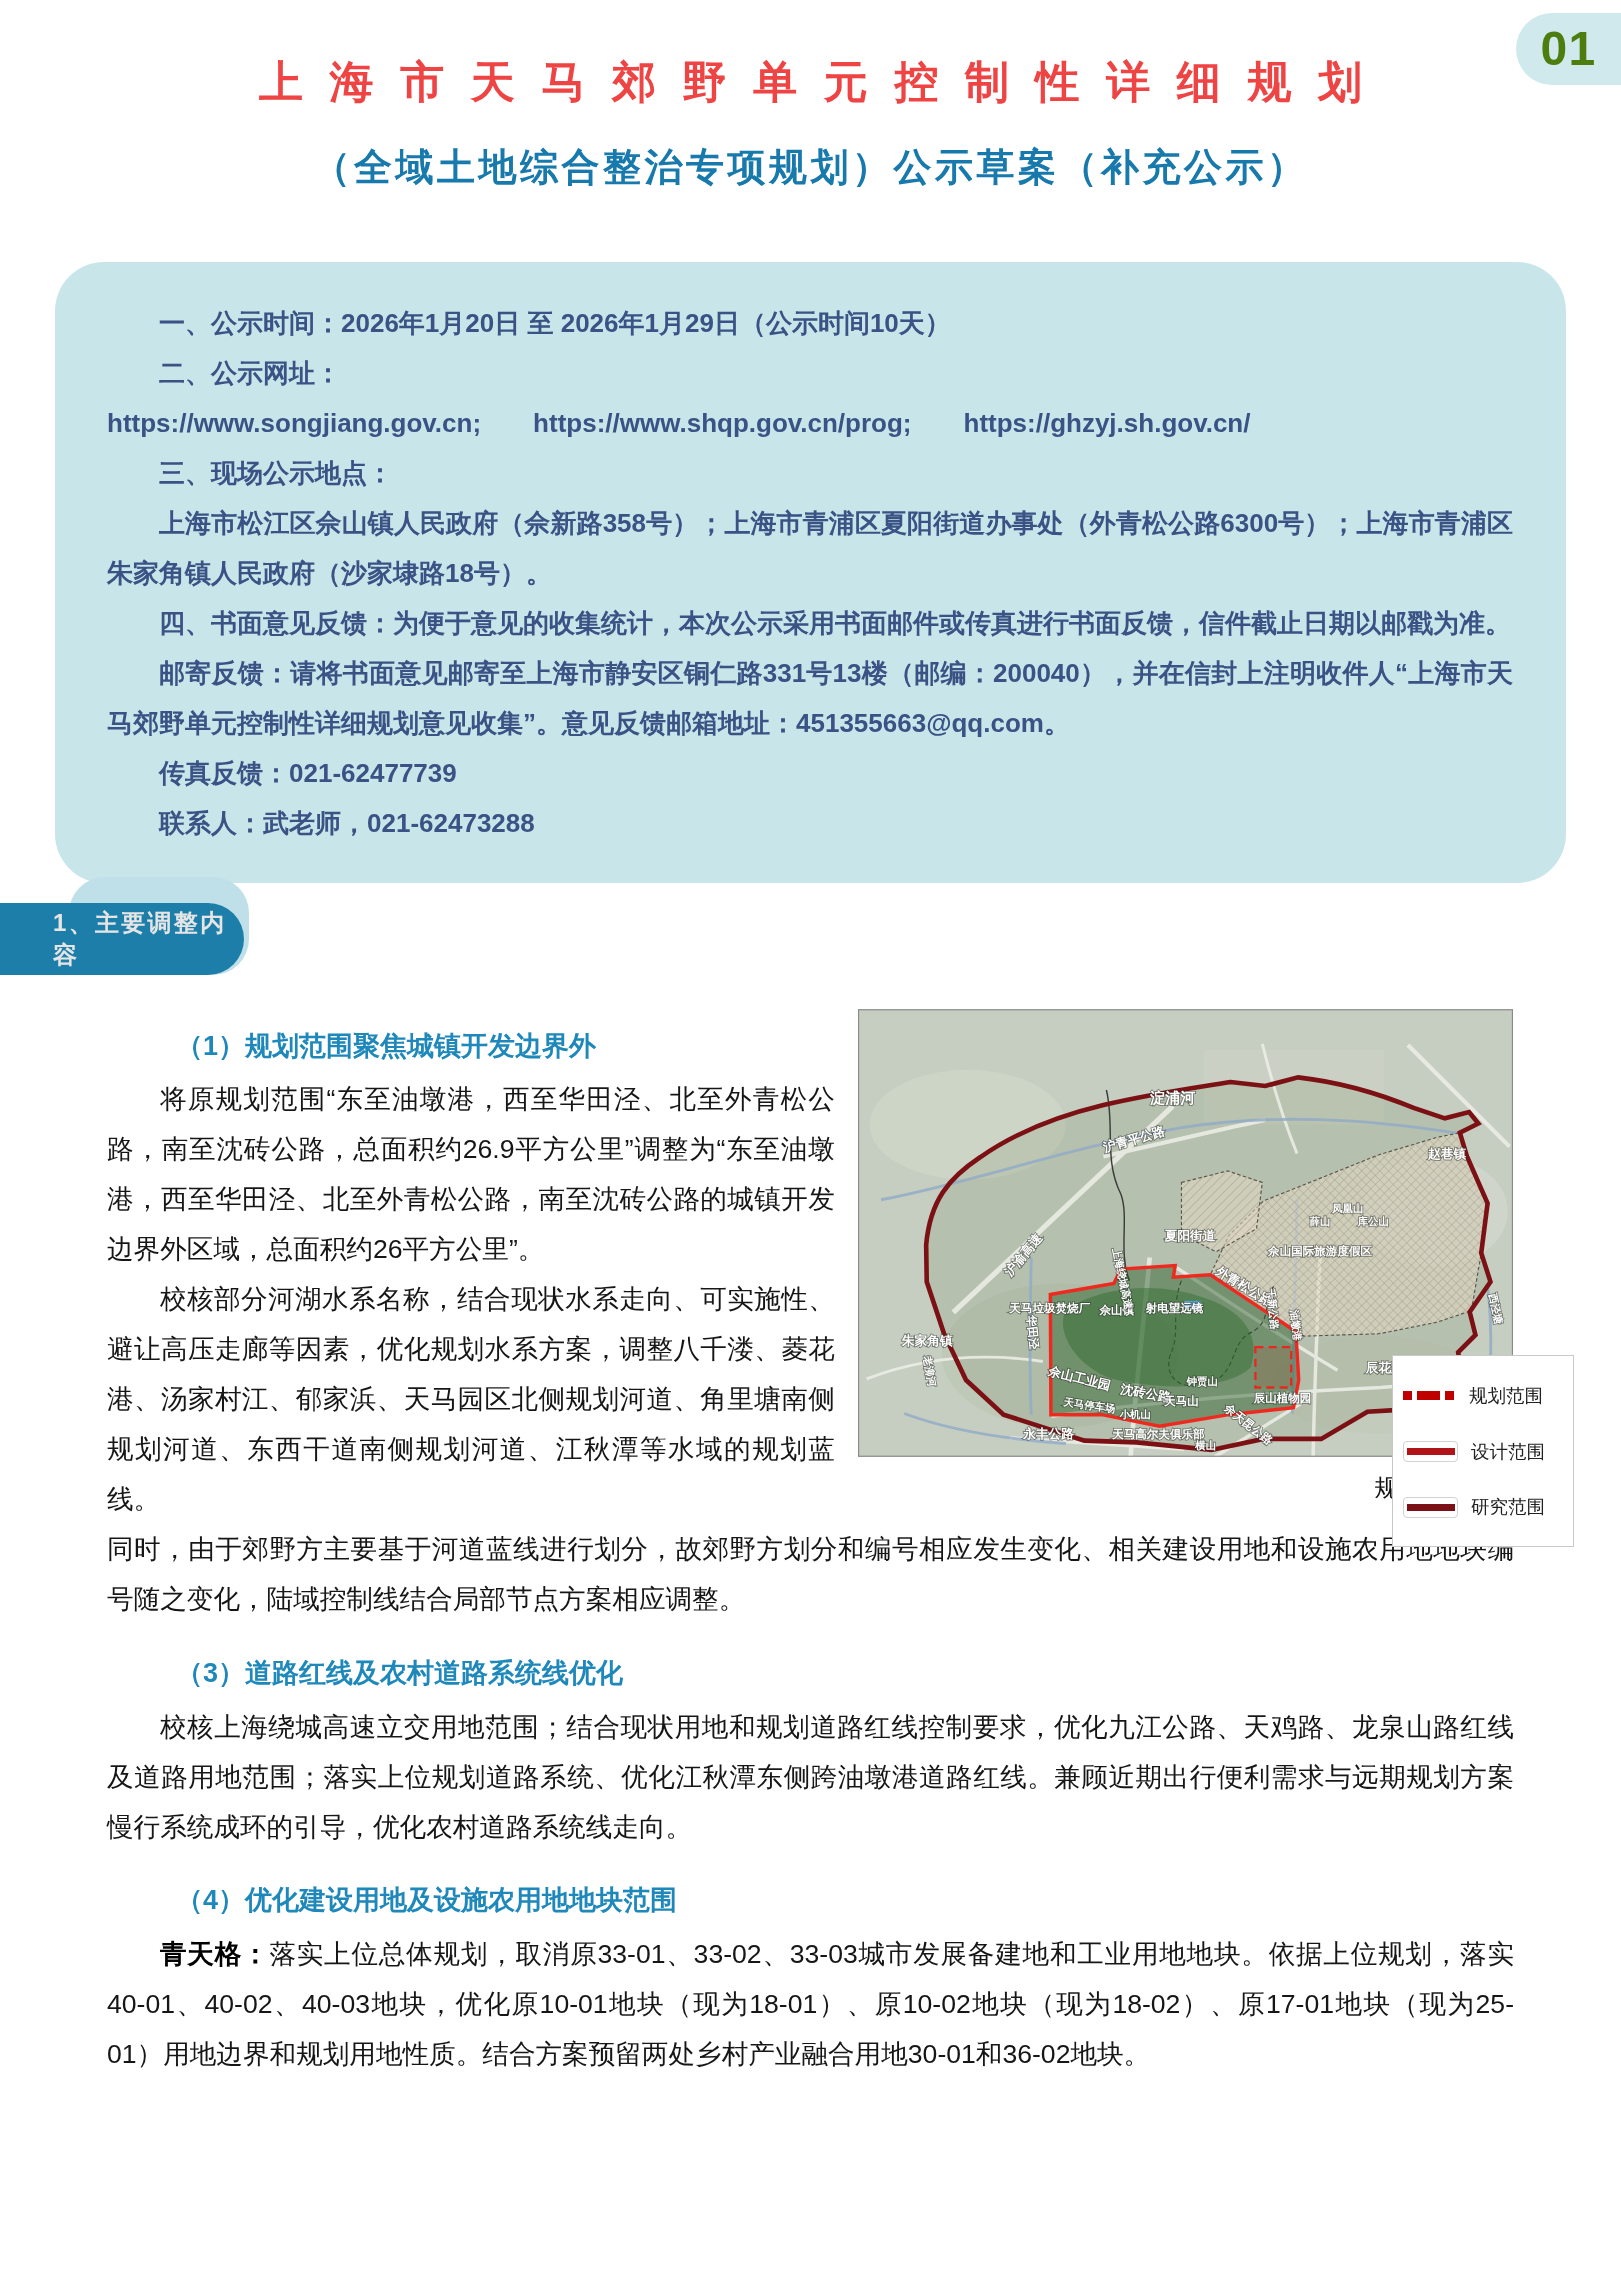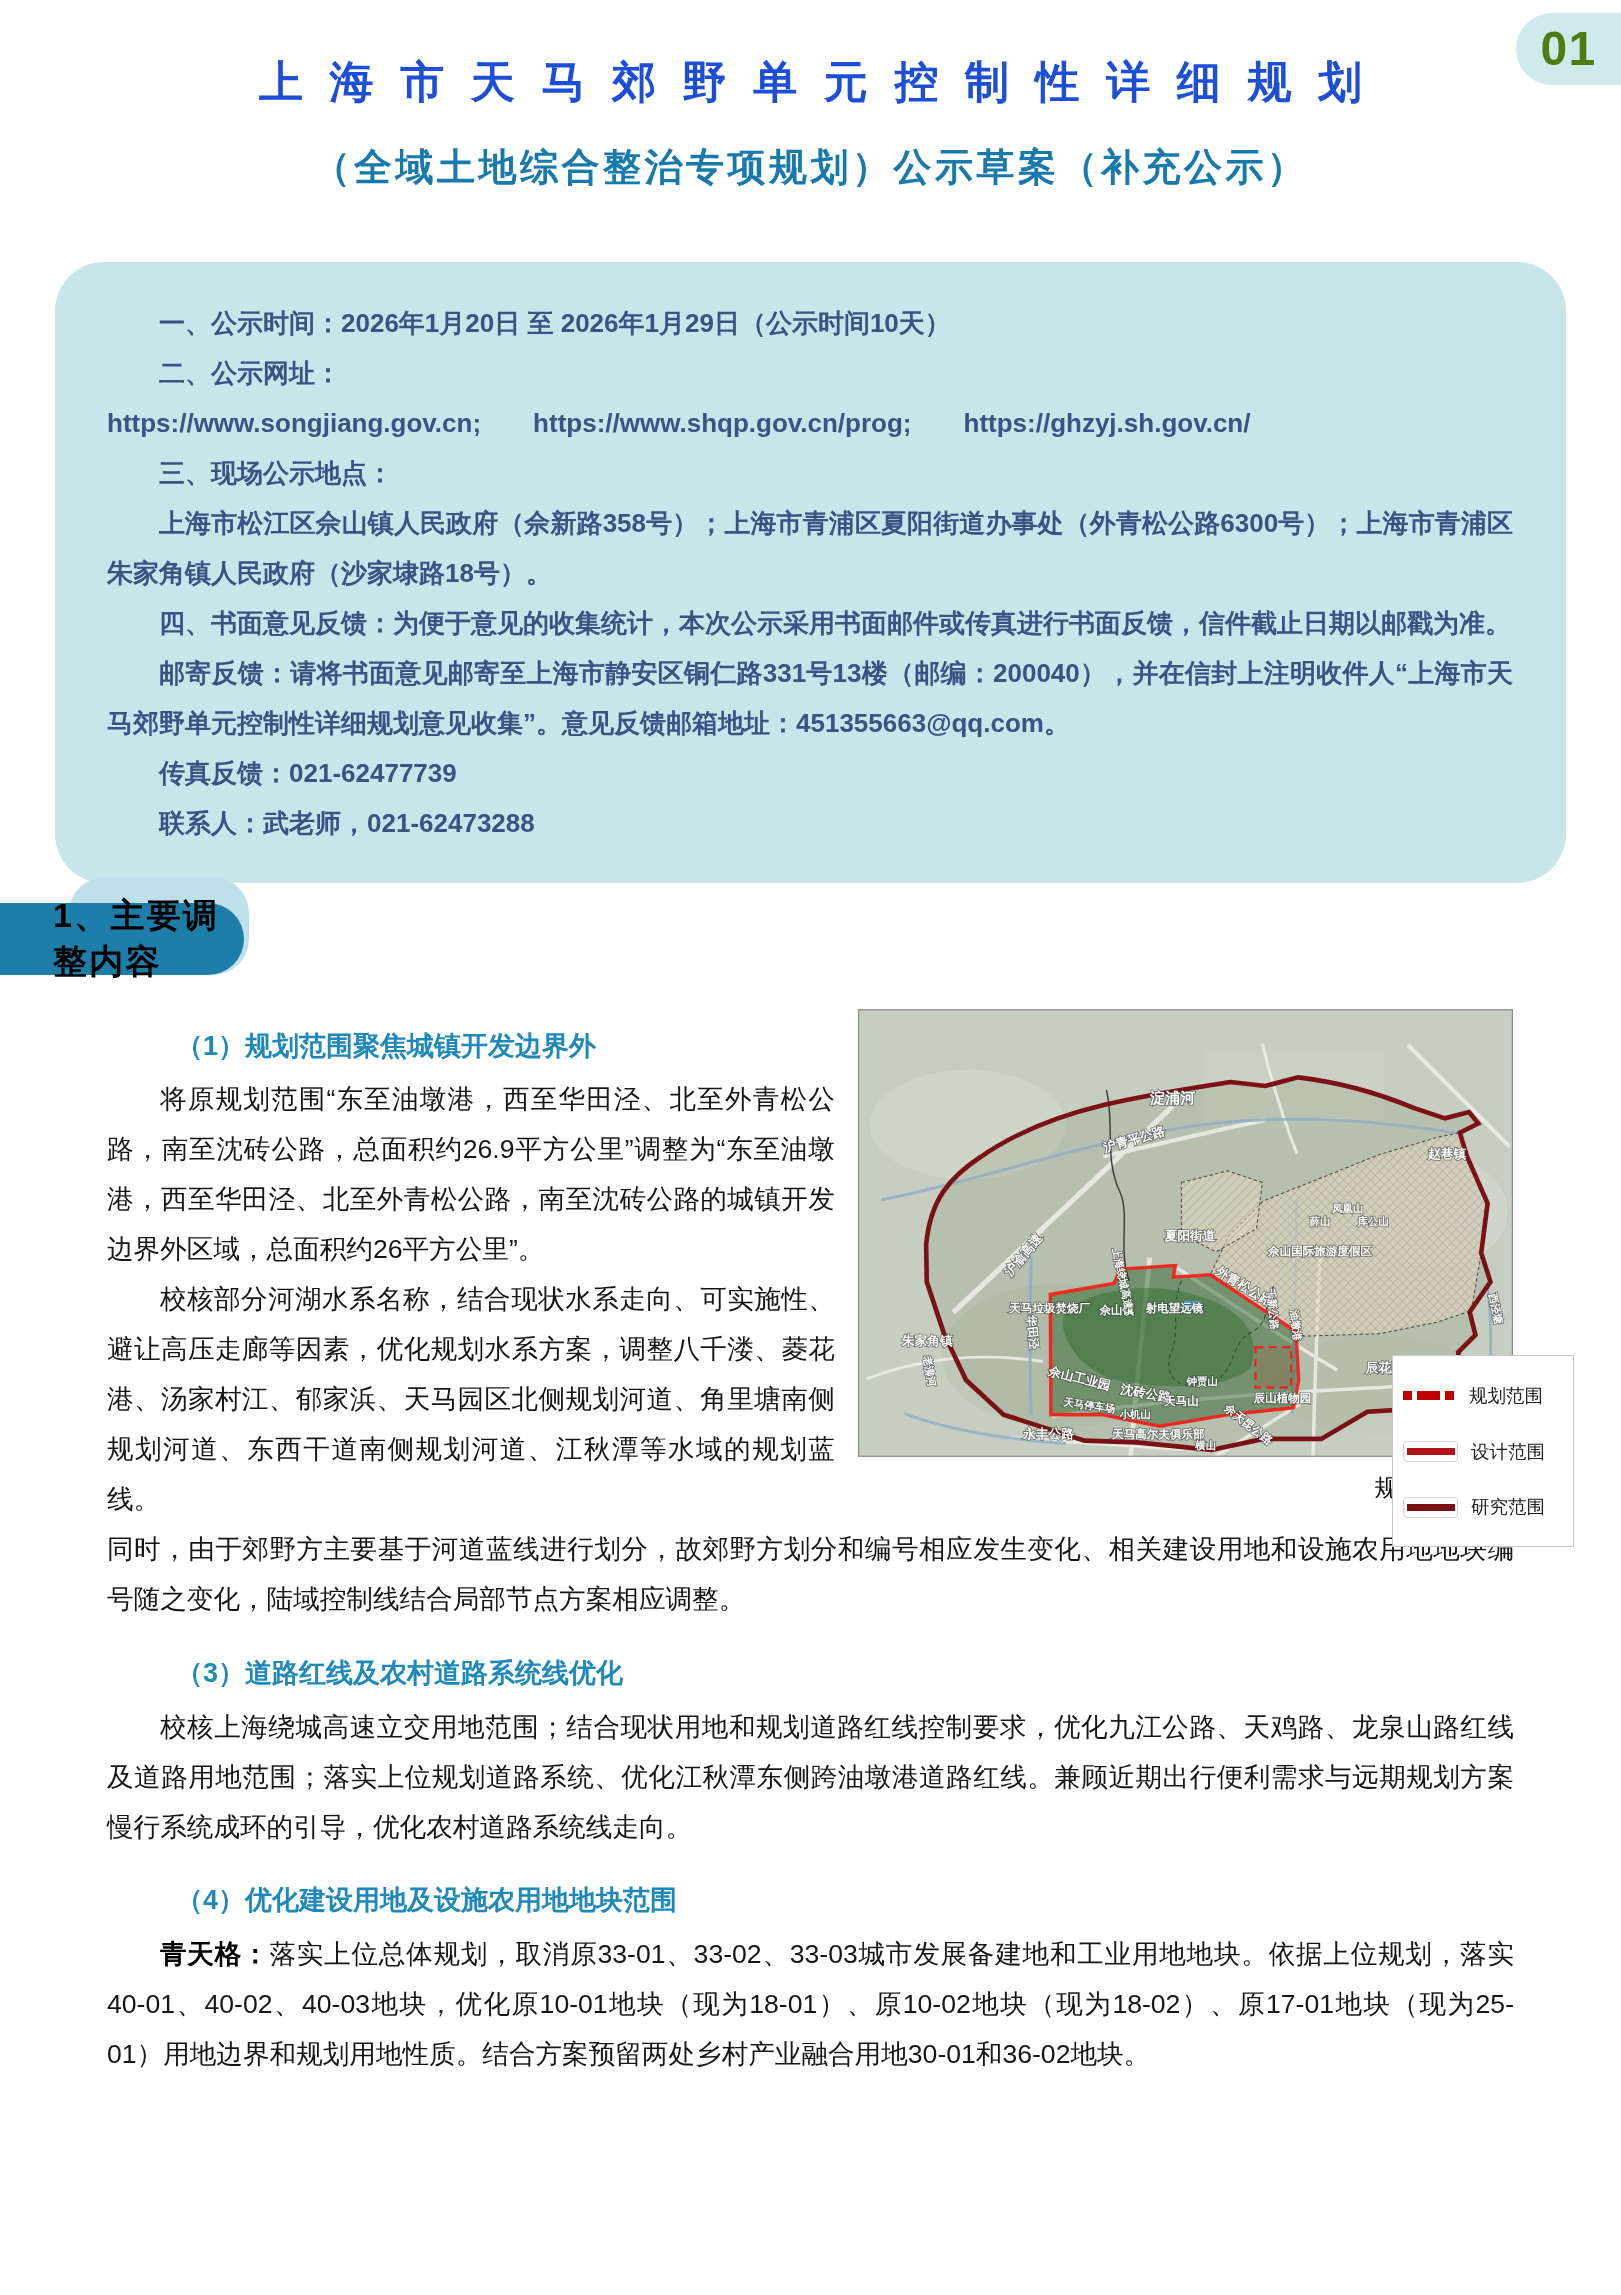--- a/index.html
+++ b/index.html
@@ -5,39 +5,39 @@
   html,body{margin:0;padding:0;background:#ffffff;}
   body{font-family:"Liberation Sans","DejaVu Sans",sans-serif;}
   .page{position:relative;width:1621px;height:2295px;background:#fff;overflow:hidden;}
 
   
   .badge{position:absolute;top:12.7px;right:0;width:105px;height:72px;background:#cfe9ed;
          border-radius:36px 0 0 36px;display:flex;align-items:center;justify-content:center;}
   .badge span{color:#4d7c0f;font-size:48px;font-weight:bold;letter-spacing:1.2px;}
 
   
-  .title1{margin:53px 69px 0 69px;text-align:center;color:#1d4ed8;font-weight:bold;
+  .title1{margin:53px 69px 0 69px;text-align:center;color:#ef4444;font-weight:bold;
           font-size:44px;letter-spacing:26.6px;padding-left:26.6px;}
   .title2{margin:30px 69px 0 69px;text-align:center;color:#1779ac;font-weight:bold;
           font-size:38px;letter-spacing:3.5px;}
 
   
   .notice{margin:69px 55px 0 55px;background:#c8e5ea;border-radius:49px;
           padding:36px 53px 35px 52px;color:#3a5284;font-weight:bold;
           font-size:26px;line-height:50px;text-align:justify;}
   .notice p{margin:0;text-indent:52px;}
   .notice p.urls{text-indent:0;white-space:pre-wrap;}
 
   
   .pillwrap{position:relative;margin-top:-5.8px;height:99px;}
   .pill-shadow{position:absolute;left:69px;top:0;width:180px;height:98px;
                background:#bfe0e8;border-radius:36px;}
   .pill{position:absolute;left:0;top:25.4px;width:244px;height:72px;background:#1d7fa9;
         border-radius:0 36px 36px 0;display:flex;align-items:center;}
-  .pill span{color:#000000;font-weight:bold;font-size:34px;padding-left:53px;letter-spacing:2.3px;}
+  .pill span{color:#e5e5e5;font-weight:bold;font-size:24px;padding-left:53px;letter-spacing:2.3px;}
 
   
   .content{padding:21px 107px 0 107px;color:#161616;font-size:26.6px;line-height:50px;}
   .row{display:flex;align-items:flex-start;}
   .col-left{width:731px;}
   .col-right{width:659px;margin-left:23px;margin-top:11.6px;}
   h3.subhead{margin:25.4px 0 5.8px 0;color:#1e88bb;font-size:27px;font-weight:bold;
              padding-left:69px;line-height:46px;}
   .content p{margin:0;text-align:justify;}
   .content p.ind{text-indent:53px;}

